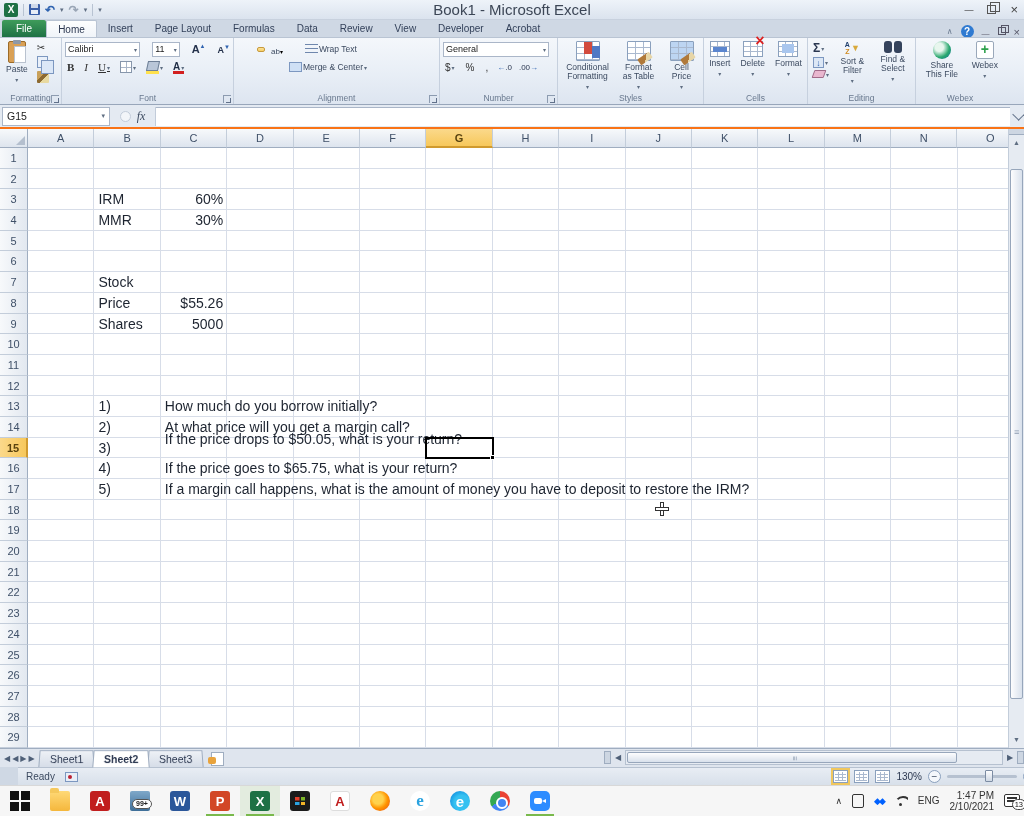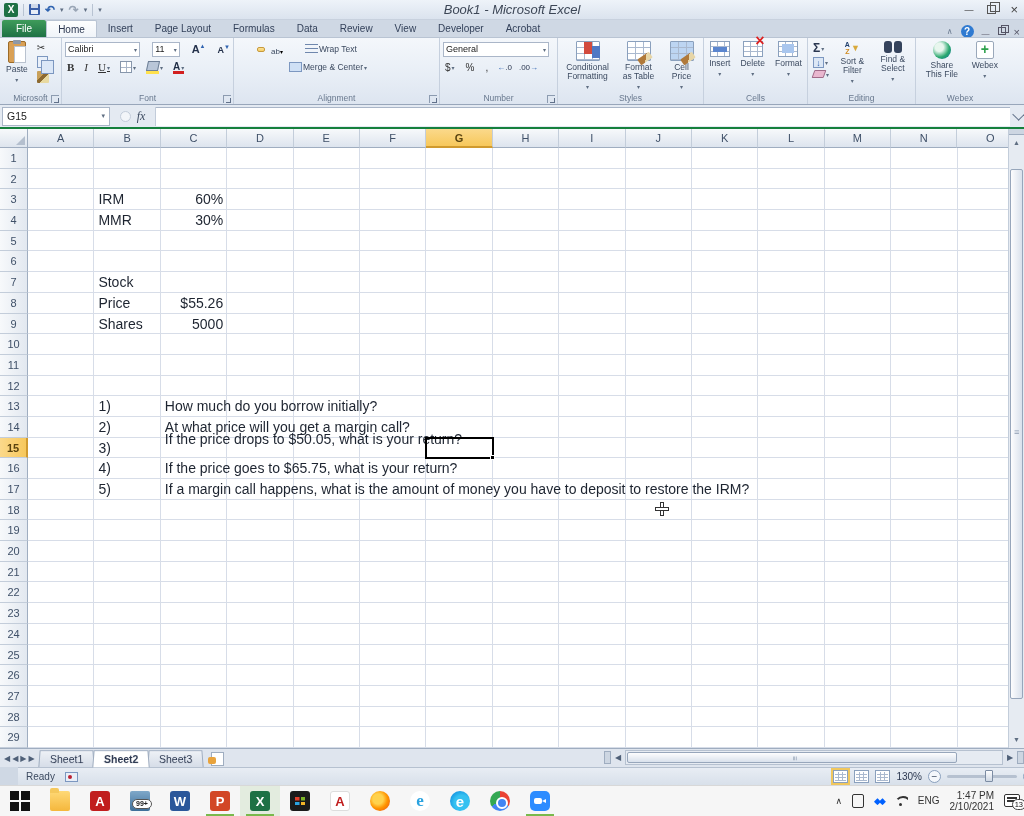--- a/index.html
+++ b/index.html
@@ -15,21 +15,21 @@
   .qat { display:flex; align-items:center; gap:5px; padding-left:4px; }
   .xl-logo { width:14px; height:14px; background:#1e7145; border-radius:2px;
     color:#fff; font-size:10px; font-weight:bold; text-align:center; line-height:14px; }
   .qat-sep { width:1px; height:12px; background:#b8c3d2; }
   .floppy { width:11px; height:11px; background:#3a5fa8; border-radius:1px; position:relative; }
   .floppy::before { content:""; position:absolute; left:2px; top:0; width:7px; height:4px; background:#cfd9ea; }
   .floppy::after { content:""; position:absolute; left:2px; bottom:1px; width:7px; height:4px; background:#e8eef7; }
   .undo { color:#2f63b0; font-size:12px; line-height:12px; font-weight:bold; }
   .redo { color:#9aa6b6; font-size:12px; line-height:12px; font-weight:bold; }
   .mini-drop { font-size:7px; color:#5f6e82; }
-  #title-text { position:absolute; left:0; right:0; text-align:center; font-size:13px; color:#3c4656;font-style:italic; }
+  #title-text { position:absolute; left:0; right:0; text-align:center; font-size:15px; color:#3c4656; }
   .winbtns { position:absolute; right:6px; top:2px; display:flex; gap:14px; align-items:center; }
   .winbtns span { color:#444; font-size:11px; line-height:14px; }
   .wb-min::before { content:"—"; font-size:9px; }
   .wb-restore { width:9px; height:9px; border:1px solid #555; position:relative; display:inline-block; }
   .wb-restore::before { content:""; position:absolute; left:2px; top:-4px; width:8px; height:8px; border:1px solid #555; background:transparent; }
   .wb-close::before { content:"×"; font-size:13px; }
 
   
   #tabrow { left:0; top:20px; width:1024px; height:17px; background:#cfd8e4;
     display:flex; align-items:flex-end; }
@@ -129,21 +129,21 @@
   .binoc::before, .binoc::after { content:""; position:absolute; top:0; width:8px; height:12px;
       background:#35435c; border-radius:3px; }
   .binoc::before { left:0; } .binoc::after { right:0; }
   .webex-ball { width:18px; height:18px; border-radius:50%;
       background:radial-gradient(circle at 35% 35%, #e8f6ee 0 25%, #2aa86e 60%, #0b6e9e); }
   .webex-plus { width:18px; height:18px; border:1.5px solid #9aa8ba; border-radius:2px;
       color:#2da04b; font-size:14px; font-weight:bold; line-height:15px; text-align:center; background:#fff; }
 
   
   #formulabar { left:0; top:105px; width:1024px; height:24px; background:#e4eaf2;
-    border-bottom:2px solid #15803d; display:flex; align-items:center; }
+    border-bottom:2px solid #f97316; display:flex; align-items:center; }
   #namebox { width:108px; height:19px; background:#fff; border:1px solid #aab6c8; margin-left:2px;
     font-size:10.5px; color:#222; display:flex; align-items:center; justify-content:space-between; padding:0 4px; }
   #namebox .drop { font-size:7px; color:#5f6e82; }
   .fx-zone { width:46px; display:flex; align-items:center; justify-content:center; gap:6px;
     border-right:1px solid #c2ccda; height:19px; }
   .fx { font-family:"Liberation Serif",serif; font-style:italic; font-size:12px; color:#3c4a60; }
   .fx-dot { width:11px; height:11px; border-radius:50%; background:#f2f5f9; border:1px solid #c2ccda; }
   #formula-input { flex:1; height:19px; background:#fff; border-top:1px solid #aab6c8; margin-right:14px;
     font-size:11px; padding:2px 4px; color:#222; }
   .fb-chevron { position:absolute; right:3px; width:9px; height:9px; border-right:1.5px solid #62728a;
@@ -334,21 +334,21 @@
           <span class="smallbtn">✂</span>
           <span class="smallbtn">
               <span class="icon-copy"></span>
               <span class="drop">▾</span>
             </span>
           <span class="smallbtn">
               <span class="icon-brush"></span>
             </span>
         </div>
       </div>
-      <div class="rgroup-label">Microsoft</div>
+      <div class="rgroup-label">Formatting</div>
       <span class="launcher"></span>
     </div>
 
     <div class="rgroup" style="width:172px">
       <div class="rrow">
         <span class="combo" style="width:96px">
             <span>Calibri</span>
             <span class="drop">▾</span>
           </span>
         <span class="combo" style="width:34px">

